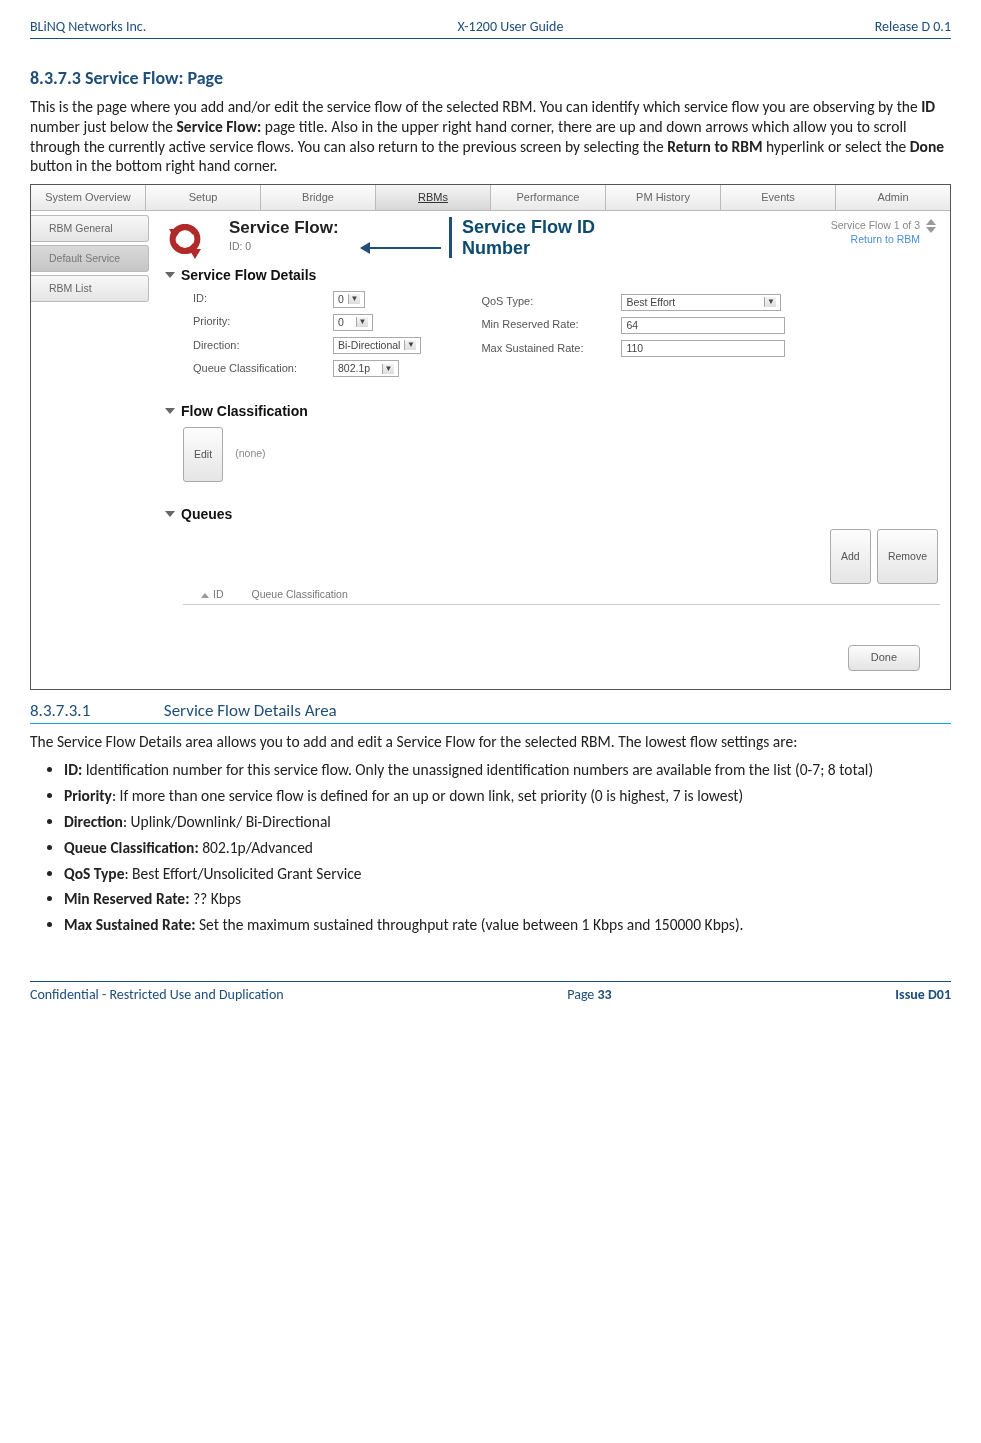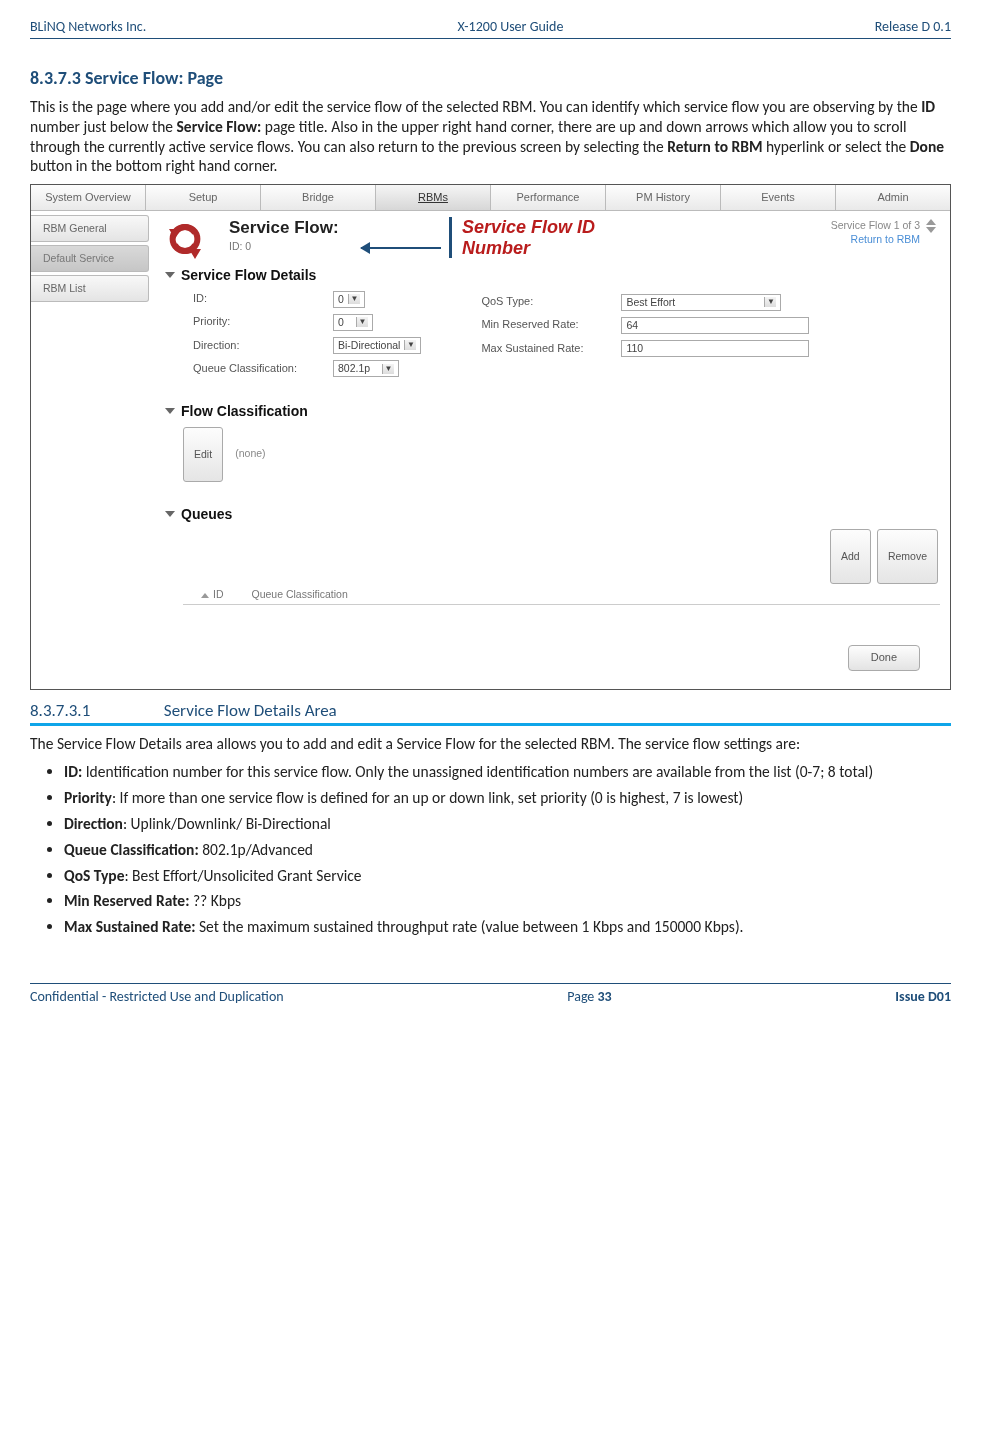--- a/index.html
+++ b/index.html
@@ -16,21 +16,21 @@
   .hdr-row, .ftr-row {
     display: flex;
     justify-content: space-between;
     color: #1F4E79;
     font-size: 14px;
     padding-bottom: 2px;
   }
   .hdr-rule { border-bottom: 1px solid #1F4E79; margin-bottom: 28px; }
   .ftr-rule { border-top: 1px solid #1F4E79; margin-top: 46px; padding-top: 4px; }
   .section-h3 { color: #1F4E79; font-size: 18px; font-weight: bold; margin: 12px 0 8px; }
-  .section-h4 { color: #1F4E79; font-size: 17px; font-weight: normal; border-bottom: 3px solid #0ea5e9; padding-bottom: 2px; margin: 10px 0 8px; }
+  .section-h4 { color: #1F4E79; font-size: 17px; font-weight: normal; border-bottom: 1px solid #0ea5e9; padding-bottom: 2px; margin: 10px 0 8px; }
   .h4-num { display:inline-block; width: 130px; }
   p { font-size: 15.5px; line-height: 1.28; margin-bottom: 8px; }
   ul.bul { list-style: disc; padding-left: 34px; font-size: 15.5px; }
   ul.bul li { margin-bottom: 6px; line-height: 1.28; }
   b { font-weight: bold; }
 
   
   .shot {
     width: 100%;
     border: 1px solid #555;
@@ -54,56 +54,56 @@
   .tabs-top .tab.active { background: linear-gradient(#f5f5f5,#d7d7d7); color:#333;text-decoration:underline; }
   .tabs-top .tab:last-child { border-right: none; }
 
   .shot-body { display: flex; min-height: 430px; }
   .side { width: 118px; padding-top: 4px; }
   .side .sbtn {
     font-size: 10.5px; color:#666;
     background: linear-gradient(#f8f8f8,#e4e4e4);
     border:1px solid #bbb;
     border-left:none;
-    padding: 6px 6px 6px 12px;
+    padding: 6px 6px 6px 18px;
     margin-bottom: 3px;
     border-radius: 0 3px 3px 0;
   }
   .side .sbtn.dark { background: linear-gradient(#d9d9d9,#c6c6c6); color:#777; }
   .main { flex:1; padding: 6px 10px 8px 16px; position:relative; }
   .sfhdr { display:flex; align-items:flex-start; margin-bottom: 8px; }
   .refresh-ico { width:40px; height:40px; margin-right: 24px; margin-top:2px; }
   .sftitle { font-size: 17px; font-weight: bold; color:#222; }
   .sfid { font-size: 10.5px; color:#777; margin-top:2px; }
   .topright { position:absolute; right: 14px; top: 8px; display:flex; align-items:flex-start; gap:6px; }
   .topright .tx { font-size:10.5px; color:#888; line-height:1.3; text-align:right; }
   .topright .tx .lnk { color:#4a8ed6; }
   .arrcol { display:flex; flex-direction:column; gap:2px; }
   .arrcol .tri { width:0;height:0;border-left:5px solid transparent;border-right:5px solid transparent; }
   .arrcol .up { border-bottom:6px solid #999; }
   .arrcol .dn { border-top:6px solid #999; }
 
   .annot-box { position:absolute; left: 300px; top: 6px; display:flex; align-items:center; gap:10px; }
-  .annot-txt { font-size: 18px; font-weight:bold; color:#b91c1c; line-height:1.15; border-left: 3px solid #1F4E79; padding-left: 10px; font-style: italic; }
+  .annot-txt { font-size: 18px; font-weight:bold; color:#0c4a6e; line-height:1.15; border-left: 3px solid #1F4E79; padding-left: 10px; }
   .annot-arrow { width: 80px; height: 2px; background:#1F4E79; position:absolute; left: -88px; top: 30px; }
   .annot-arrow::before { content:''; position:absolute; left:-1px; top:-5px; border-top:6px solid transparent; border-bottom:6px solid transparent; border-right:10px solid #1F4E79; }
 
   .grp-title { font-size: 14px; font-weight:bold; color:#111; margin: 8px 0 6px; }
   .caret { display:inline-block; width:0;height:0; border-left:5px solid transparent; border-right:5px solid transparent; border-top:6px solid #666; margin-right:6px; vertical-align:2px; }
   .fields { display:flex; gap: 60px; font-size:11px; color:#555; margin-left: 28px; }
   .col { display:flex; flex-direction:column; gap:6px; }
   .frow { display:flex; align-items:center; }
   .frow .lbl { width: 140px; }
   .sel, .inp {
     border:1px solid #aaa; font-size:10.5px; padding:1px 4px; background:#fff; color:#444;
     display:inline-flex; align-items:center; justify-content:space-between;
   }
   .sel { min-width: 36px; }
   .sel .dd { width:12px; text-align:center; border-left:1px solid #aaa; margin-left:4px; background:linear-gradient(#f4f4f4,#ddd); font-size:8px; }
-  .inp { width: 188px; }
+  .inp { width: 164px; }
 
   .flow-class { margin-top: 26px; }
   .btn-sm { display:inline-block; font-size:10.5px; color:#555; background:linear-gradient(#fdfdfd,#e5e5e5); border:1px solid #aaa; border-radius:3px; padding:20px 10px; margin-left: 18px; }
   .none-txt { font-size:10.5px; color:#888; margin-left:8px; vertical-align:middle; }
 
   .queues { margin-top: 24px; }
   .q-btns { margin-left: 8px; text-align: right; }
   .q-btns .btn-sm { margin-left: 0; margin-right: 2px; }
   .q-hdr { font-size:10.5px; color:#777; margin-left: 36px; margin-top:4px; display:flex; gap: 28px; align-items:center;}
   .sort-tri { width:0;height:0;border-left:4px solid transparent;border-right:4px solid transparent;border-bottom:5px solid #999; display:inline-block; margin-right:4px; }
@@ -259,21 +259,21 @@
         <span class="done-btn">Done</span>
       </div>
     </div>
   </div>
 </div>
 
 <div class="section-h4">
   <span class="h4-num">8.3.7.3.1</span>
   <span>Service Flow Details Area</span>
 </div>
-<p>The Service Flow Details area allows you to add and edit a Service Flow for the selected RBM. The service flow settings are:</p>
+<p>The Service Flow Details area allows you to add and edit a Service Flow for the selected RBM. The lowest flow settings are:</p>
 <ul class="bul">
   <li><b>ID:</b><span> Identification number for this service flow. Only the unassigned identification numbers are available from the list (0-7; 8 total)</span></li>
   <li><b>Priority</b><span>: If more than one service flow is defined for an up or down link, set priority (0 is highest, 7 is lowest)</span></li>
   <li><b>Direction</b><span>: Uplink/Downlink/ Bi-Directional</span></li>
   <li><b>Queue Classification:</b><span> 802.1p/Advanced</span></li>
   <li><b>QoS Type</b><span>: Best Effort/Unsolicited Grant Service</span></li>
   <li><b>Min Reserved Rate:</b><span> ?? Kbps</span></li>
   <li><b>Max Sustained Rate:</b><span> Set the maximum sustained throughput rate (value between 1 Kbps and 150000 Kbps).</span></li>
 </ul>
 

